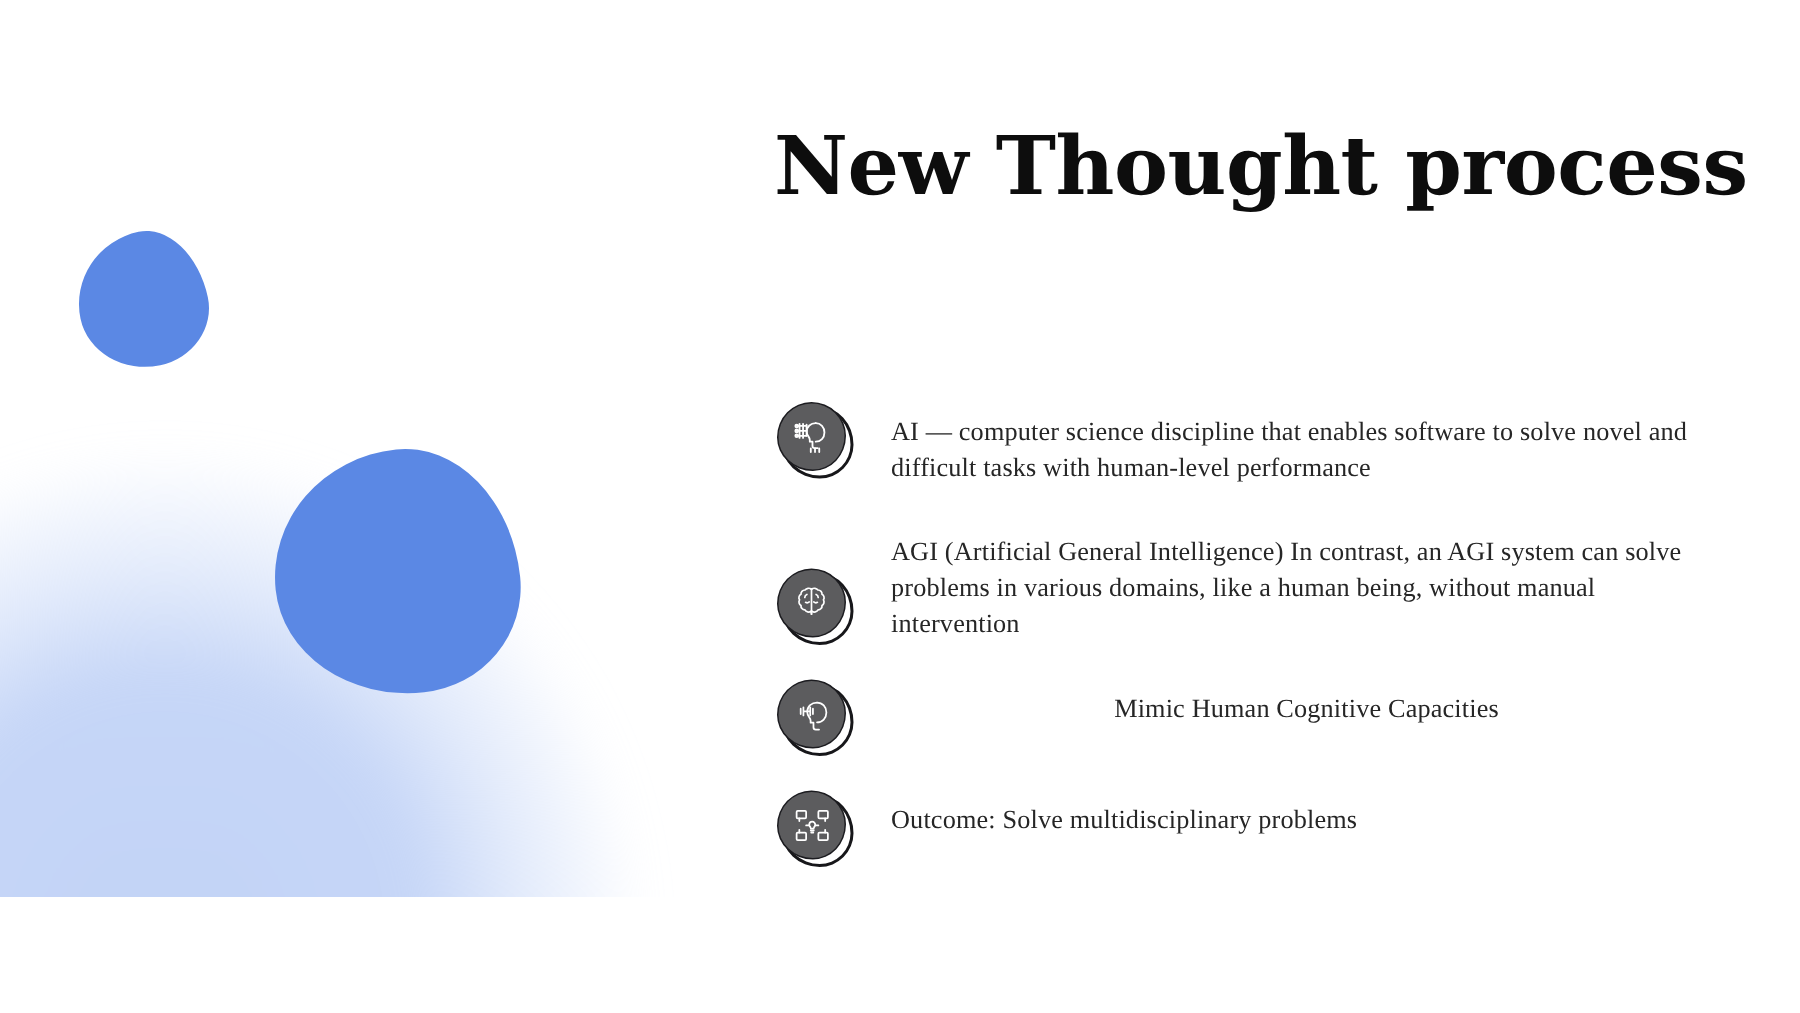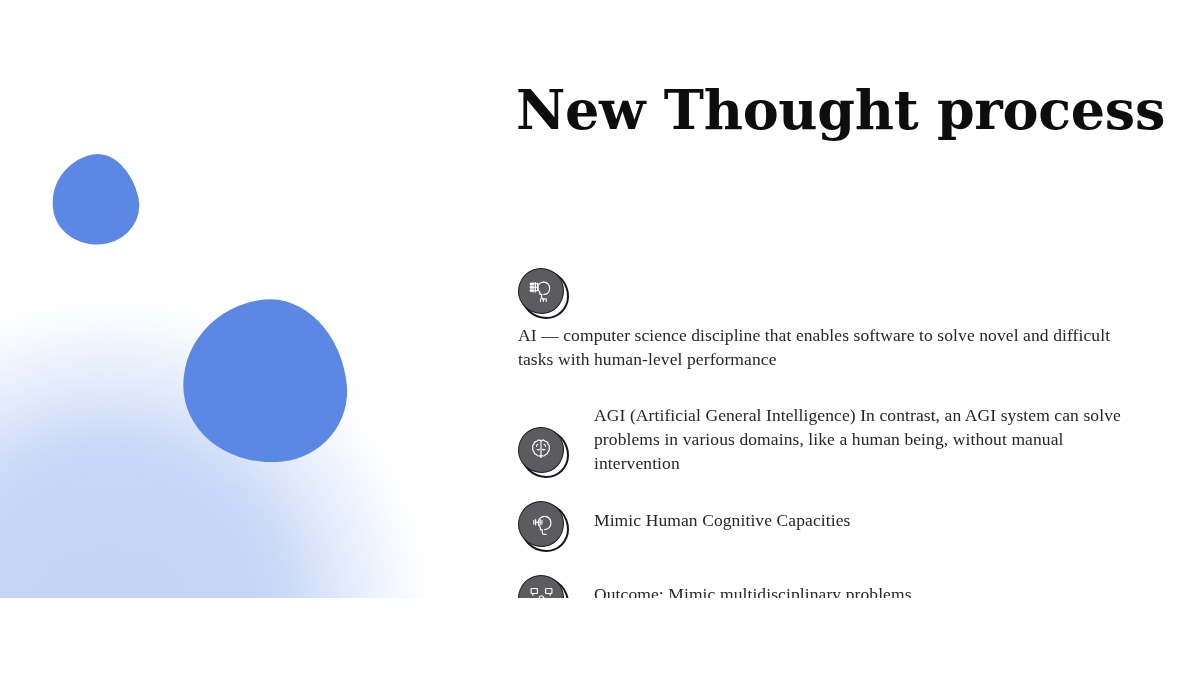--- a/index.html
+++ b/index.html
@@ -112,23 +112,23 @@
 
   .bullet-text {
     flex: 1 1 auto;
     font-family: "Liberation Serif", "DejaVu Serif", serif;
     font-size: 17.5px;
     line-height: 24px;
     color: #262626;
     padding-top: 7px;
     letter-spacing: 0.1px;
   }
-  .b1 { margin-bottom: 25px; flex-direction: column; }
+  .b1 { margin-bottom: 25px; }
   .b2 { margin-bottom: 26px; align-items: flex-end; }
-  .b3 { margin-bottom: 26px; }
+  .b3 { margin-bottom: 26px; text-align: center; }
 </style>
 </head>
 <body>
 
 <div id="slide">
 
   <div class="glow"></div>
   <div class="blob blob-small"></div>
   <div class="blob blob-large"></div>
 
@@ -193,17 +193,17 @@
             <rect x="20.5" y="5" width="7" height="5.5" rx="0.8"></rect>
             <rect x="4.5" y="21" width="7" height="5.5" rx="0.8"></rect>
             <rect x="20.5" y="21" width="7" height="5.5" rx="0.8"></rect>
             <path d="M6.5 10.5v2M25.5 10.5v2M6.5 19v2M25.5 19v2"></path>
             <path d="M11.5 15.8h2.2M18.3 15.8h2.2"></path>
             <path d="M13.8 15.2a2.2 2.2 0 1 1 4.4 0c0 1-.6 1.5-.9 2-.2.3-.3.6-.3 1h-2c0-.4-.1-.7-.3-1-.3-.5-.9-1-.9-2z"></path>
             <path d="M14.9 19.5h2.2M15.2 21h1.6"></path>
           </svg>
         </div>
       </div>
-      <div class="bullet-text">Outcome: Mimic multidisciplinary problems</div>
+      <div class="bullet-text">Outcome: Solve multidisciplinary problems</div>
     </div>
 
   </div>
 </div>
 
 </body></html>

